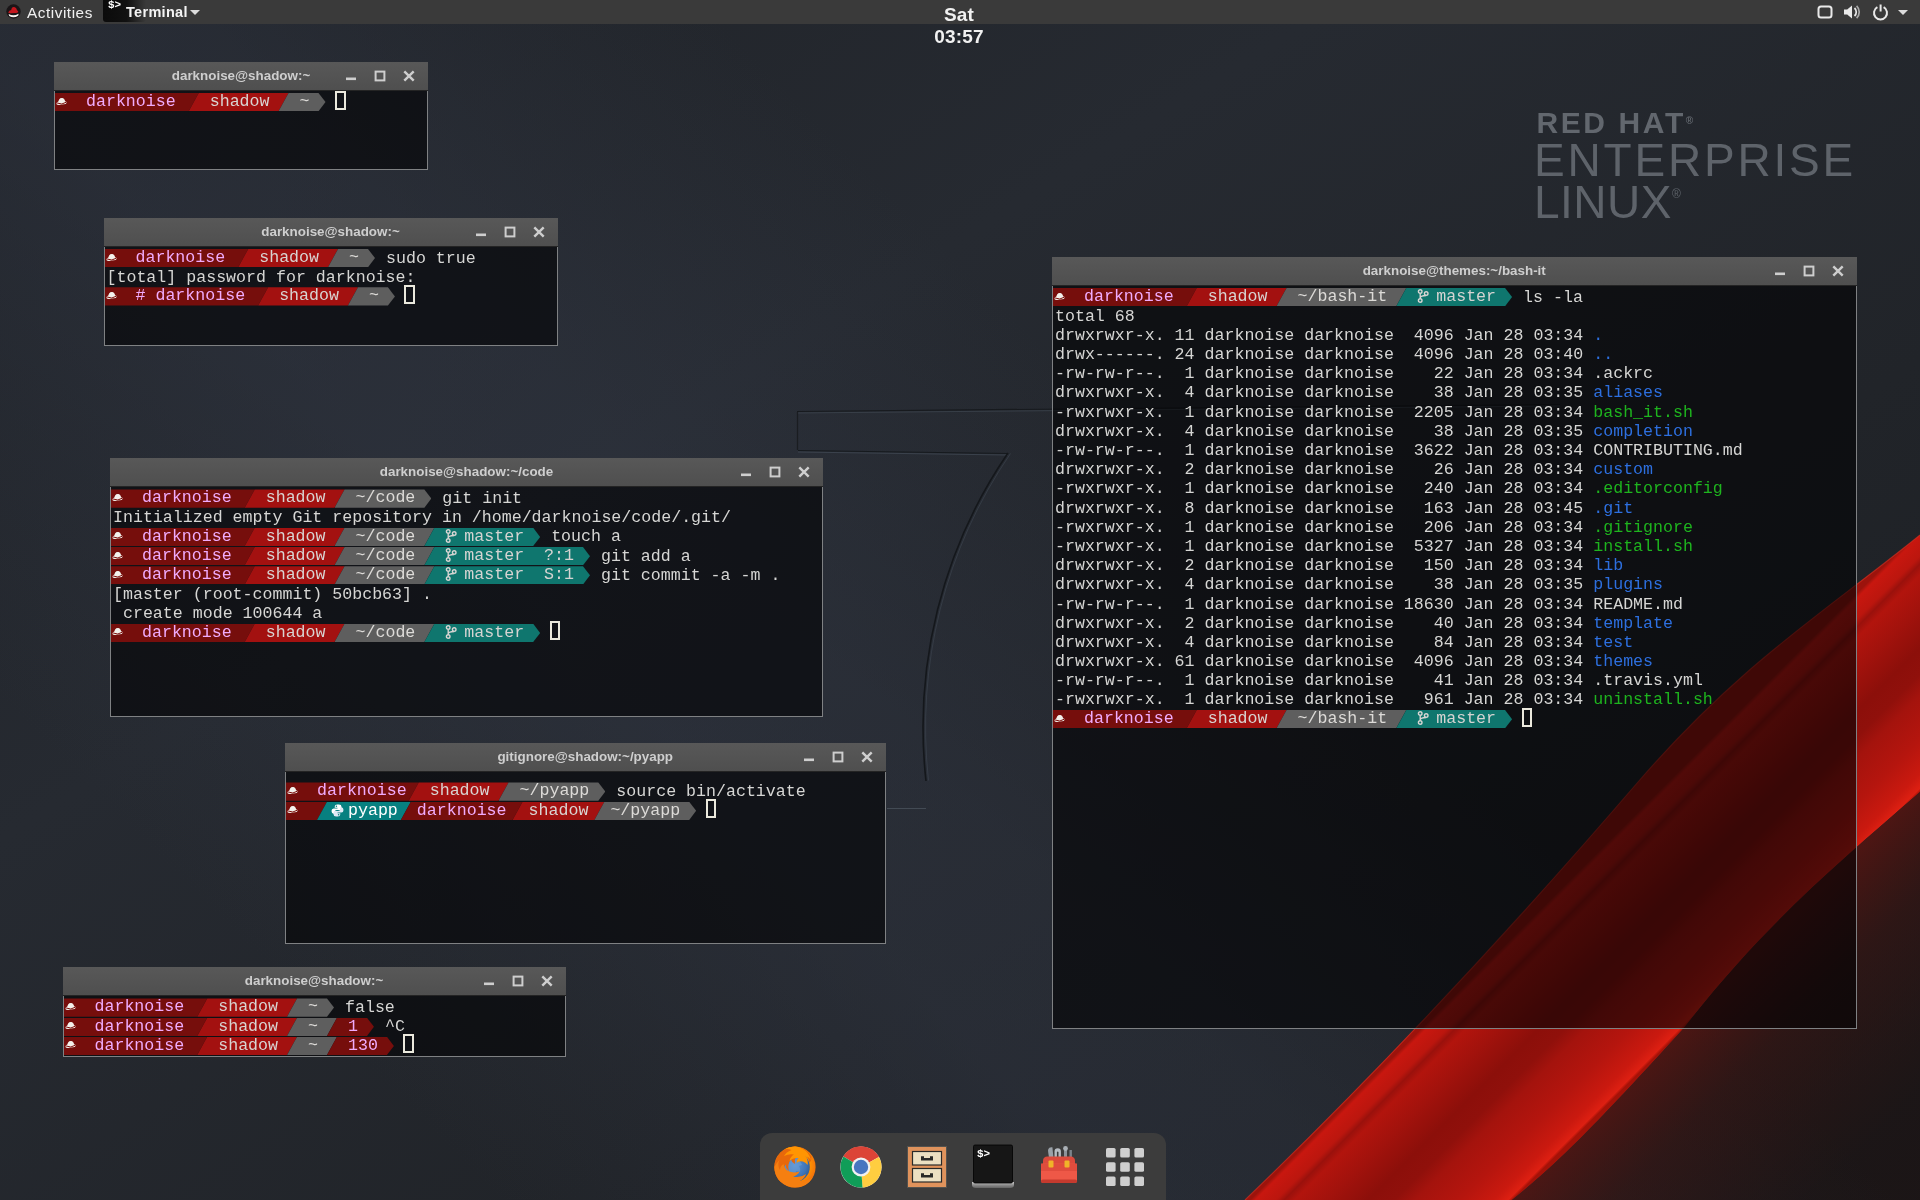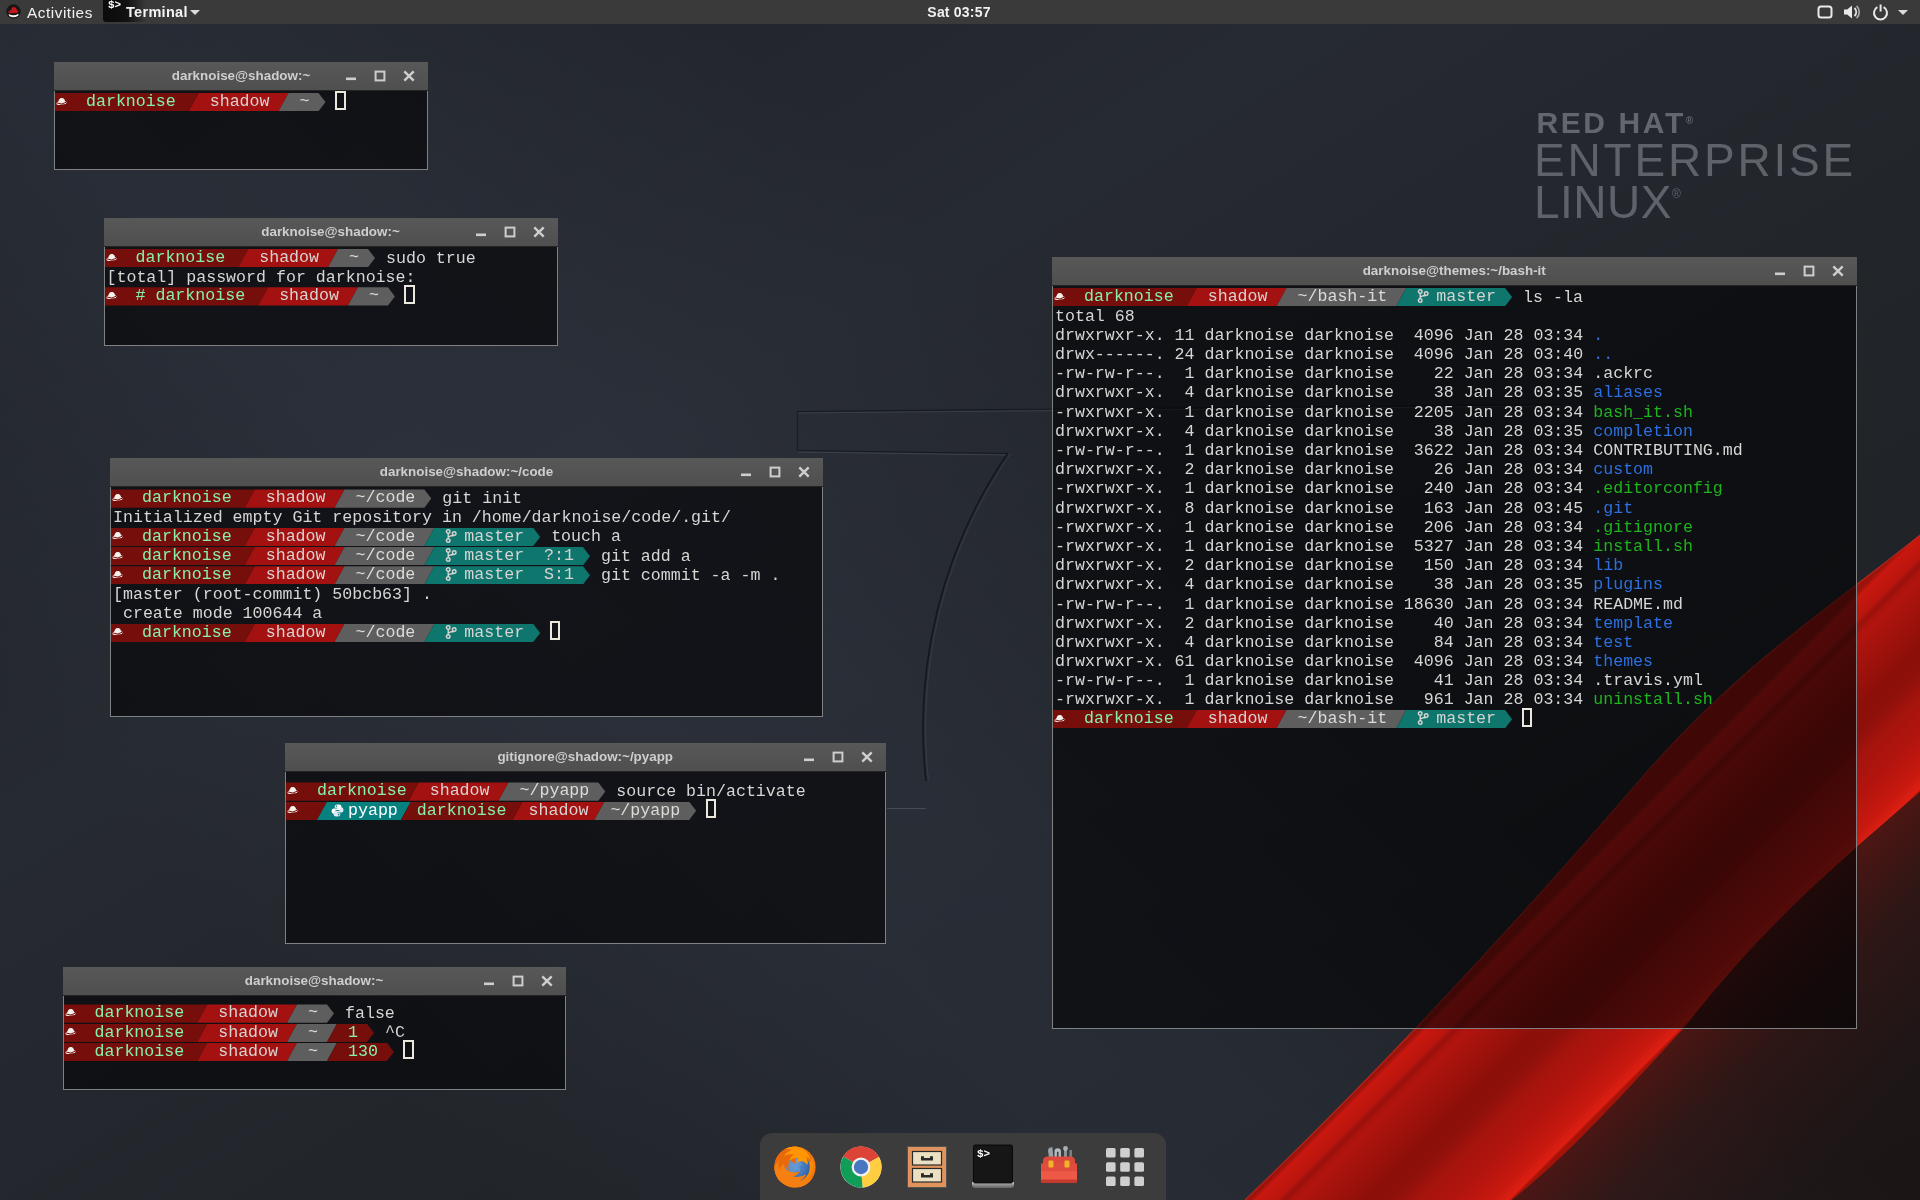--- a/index.html
+++ b/index.html
@@ -1,36 +1,36 @@
 <!DOCTYPE html>
 <html><head><meta charset="utf-8">
 <style>
 html,body{margin:0;padding:0;}
 body{width:1920px;height:1200px;overflow:hidden;position:relative;background:#23262c;font-family:"Liberation Sans",sans-serif;-webkit-font-smoothing:antialiased;}
 #wall{position:absolute;left:0;top:0;z-index:0;}
 
 #topbar{position:absolute;left:0;top:0;width:1920px;height:24px;background:#3a3a3a;z-index:40;}
 #topbar .act{position:absolute;left:27px;top:3.5px;font-size:15.3px;letter-spacing:0.55px;color:#f1f1f1;}
-#topbar .clock{position:absolute;left:923px;top:4px;width:72px;text-align:center;font-size:14px;font-weight:bold;color:#f1f1f1;letter-spacing:0.2px;}
+#topbar .clock{position:absolute;left:923px;top:4px;width:72px;text-align:center;font-size:19px;font-weight:bold;color:#f1f1f1;letter-spacing:0.2px;}
 #topbar .tname{position:absolute;left:126px;top:4px;font-size:14.5px;letter-spacing:0.3px;font-weight:bold;color:#f3f3f3;}
 #tdrop{position:absolute;left:190px;top:10px;width:0;height:0;border-left:5px solid transparent;border-right:5px solid transparent;border-top:5px solid #dcdcdc;}
 #ticon{position:absolute;left:103px;top:0px;width:43px;height:22px;border-radius:0 0 3px 3px;background:linear-gradient(90deg,#0b0b0b 0%,#111 55%,rgba(20,20,20,0) 100%);color:#fff;font:bold 11px/11px "Liberation Mono",monospace;padding:0 0 0 5px;box-sizing:border-box;}
 
 .win{position:absolute;z-index:10;}
 .tbar{position:relative;height:29px;background:linear-gradient(#585858,#4f4f4f);border-bottom:1px solid #242424;box-sizing:border-box;}
 .tbar .title{position:absolute;left:0;right:0;top:6px;text-align:center;font:bold 13.4px "Liberation Sans";color:#cecece;}
 .btns{position:absolute;right:0;top:0;height:100%;}
 .wbtn{position:absolute;top:0;width:28px;height:28px;}
 .term{position:relative;background:rgba(1,1,3,0.60);border:1px solid #7f8183;border-top:none;box-sizing:border-box;font-family:"Liberation Mono",monospace;font-size:16.63px;line-height:19.2px;color:#d6d6d4;white-space:pre;overflow:hidden;}
 .r{height:19.2px;padding-left:2px;}
 .pl{height:19.2px;padding-left:0;}
 .sg{display:inline-block;height:18.3px;line-height:18.3px;margin-top:0.45px;vertical-align:top;padding:0 19px 0 21px;margin-right:-10px;clip-path:polygon(10px 0,100% 0,calc(100% - 10px) 100%,0 100%);}
 .sgf{clip-path:polygon(0 0,100% 0,calc(100% - 10px) 100%,0 100%);padding-left:1px;padding-right:23px;}
 .sgt{clip-path:polygon(10px 0,calc(100% - 7px) 0,100% 50%,calc(100% - 7px) 100%,0 100%);padding-right:16px;margin-right:0;}
-.c1{background:#760e0c;color:#86efac;}
+.c1{background:#760e0c;color:#f0abfc;}
 .c2{background:#a31110;color:#d8d4d2;}
 .c3{background:#5e5e5e;color:#dddbd8;}
 .c4{background:#0f766e;color:#d6d4d2;}
 .ct{background:#078080;color:#fff;padding:0 13px 0 14px;}
 .cmd{margin-left:11px;}
 .cur{display:inline-block;width:6.5px;height:15px;border:2px solid #ebe9dd;margin-left:9.5px;vertical-align:middle;transform:translateY(-2px);}
 .hat{margin:2.6px 6px 0 0;vertical-align:top;}
 .gico{margin-right:7px;vertical-align:-2px;}
 .blu{color:#2d6fdf;}
 .grn{color:#1eb41e;}
@@ -237,21 +237,21 @@
             <rect x="9" y="15.5" width="10" height="2.6" fill="#cecece"></rect>
           </svg>
           <svg class="wbtn" style="right:34px" width="28" height="28">
             <rect x="9.6" y="9.6" width="8.8" height="8.8" fill="none" stroke="#cecece" stroke-width="2"></rect>
           </svg>
           <svg class="wbtn" style="right:5px" width="28" height="28">
             <path d="M9.3,9.3 L18.7,18.7 M18.7,9.3 L9.3,18.7" stroke="#cecece" stroke-width="2.4"></path>
           </svg>
         </div>
       </div>
-      <div class="term" style="height:94px;padding-top:8px"><div class="pl"><span class="sg c1 sgf"><svg class="hat" width="11" height="13" viewBox="0 0 11 13">
+      <div class="term" style="height:61px;padding-top:2px"><div class="pl"><span class="sg c1 sgf"><svg class="hat" width="11" height="13" viewBox="0 0 11 13">
               <path d="M0.4,8.0 Q0.5,6.2 2.3,5.6 L3.1,3.4 Q4.3,1.6 6.5,2.0 Q8.3,2.4 8.8,4.2 L9.1,5.2 Q10.7,5.6 10.5,6.9 Q10.1,8.2 7.9,8.2 L3.0,9.1 Q1.1,9.2 0.4,8.0 Z" fill="#f3f1ec"></path>
               <path d="M1.1,7.0 L5.8,8.0 L10.0,6.3" stroke="#7d0f0c" stroke-width="1" fill="none"></path>
             </svg><span style="padding-left:13px">darknoise</span></span><span class="sg c2">shadow</span><span class="sg c3 sgt">~</span><span class="cmd">false</span></div><div class="pl"><span class="sg c1 sgf"><svg class="hat" width="11" height="13" viewBox="0 0 11 13">
               <path d="M0.4,8.0 Q0.5,6.2 2.3,5.6 L3.1,3.4 Q4.3,1.6 6.5,2.0 Q8.3,2.4 8.8,4.2 L9.1,5.2 Q10.7,5.6 10.5,6.9 Q10.1,8.2 7.9,8.2 L3.0,9.1 Q1.1,9.2 0.4,8.0 Z" fill="#f3f1ec"></path>
               <path d="M1.1,7.0 L5.8,8.0 L10.0,6.3" stroke="#7d0f0c" stroke-width="1" fill="none"></path>
             </svg><span style="padding-left:13px">darknoise</span></span><span class="sg c2">shadow</span><span class="sg c3">~</span><span class="sg c1 sgt">1</span><span class="cmd">^C</span></div><div class="pl"><span class="sg c1 sgf"><svg class="hat" width="11" height="13" viewBox="0 0 11 13">
               <path d="M0.4,8.0 Q0.5,6.2 2.3,5.6 L3.1,3.4 Q4.3,1.6 6.5,2.0 Q8.3,2.4 8.8,4.2 L9.1,5.2 Q10.7,5.6 10.5,6.9 Q10.1,8.2 7.9,8.2 L3.0,9.1 Q1.1,9.2 0.4,8.0 Z" fill="#f3f1ec"></path>
               <path d="M1.1,7.0 L5.8,8.0 L10.0,6.3" stroke="#7d0f0c" stroke-width="1" fill="none"></path>
             </svg><span style="padding-left:13px">darknoise</span></span><span class="sg c2">shadow</span><span class="sg c3">~</span><span class="sg c1 sgt">130</span><span class="cur"></span></div></div>
     </div>

